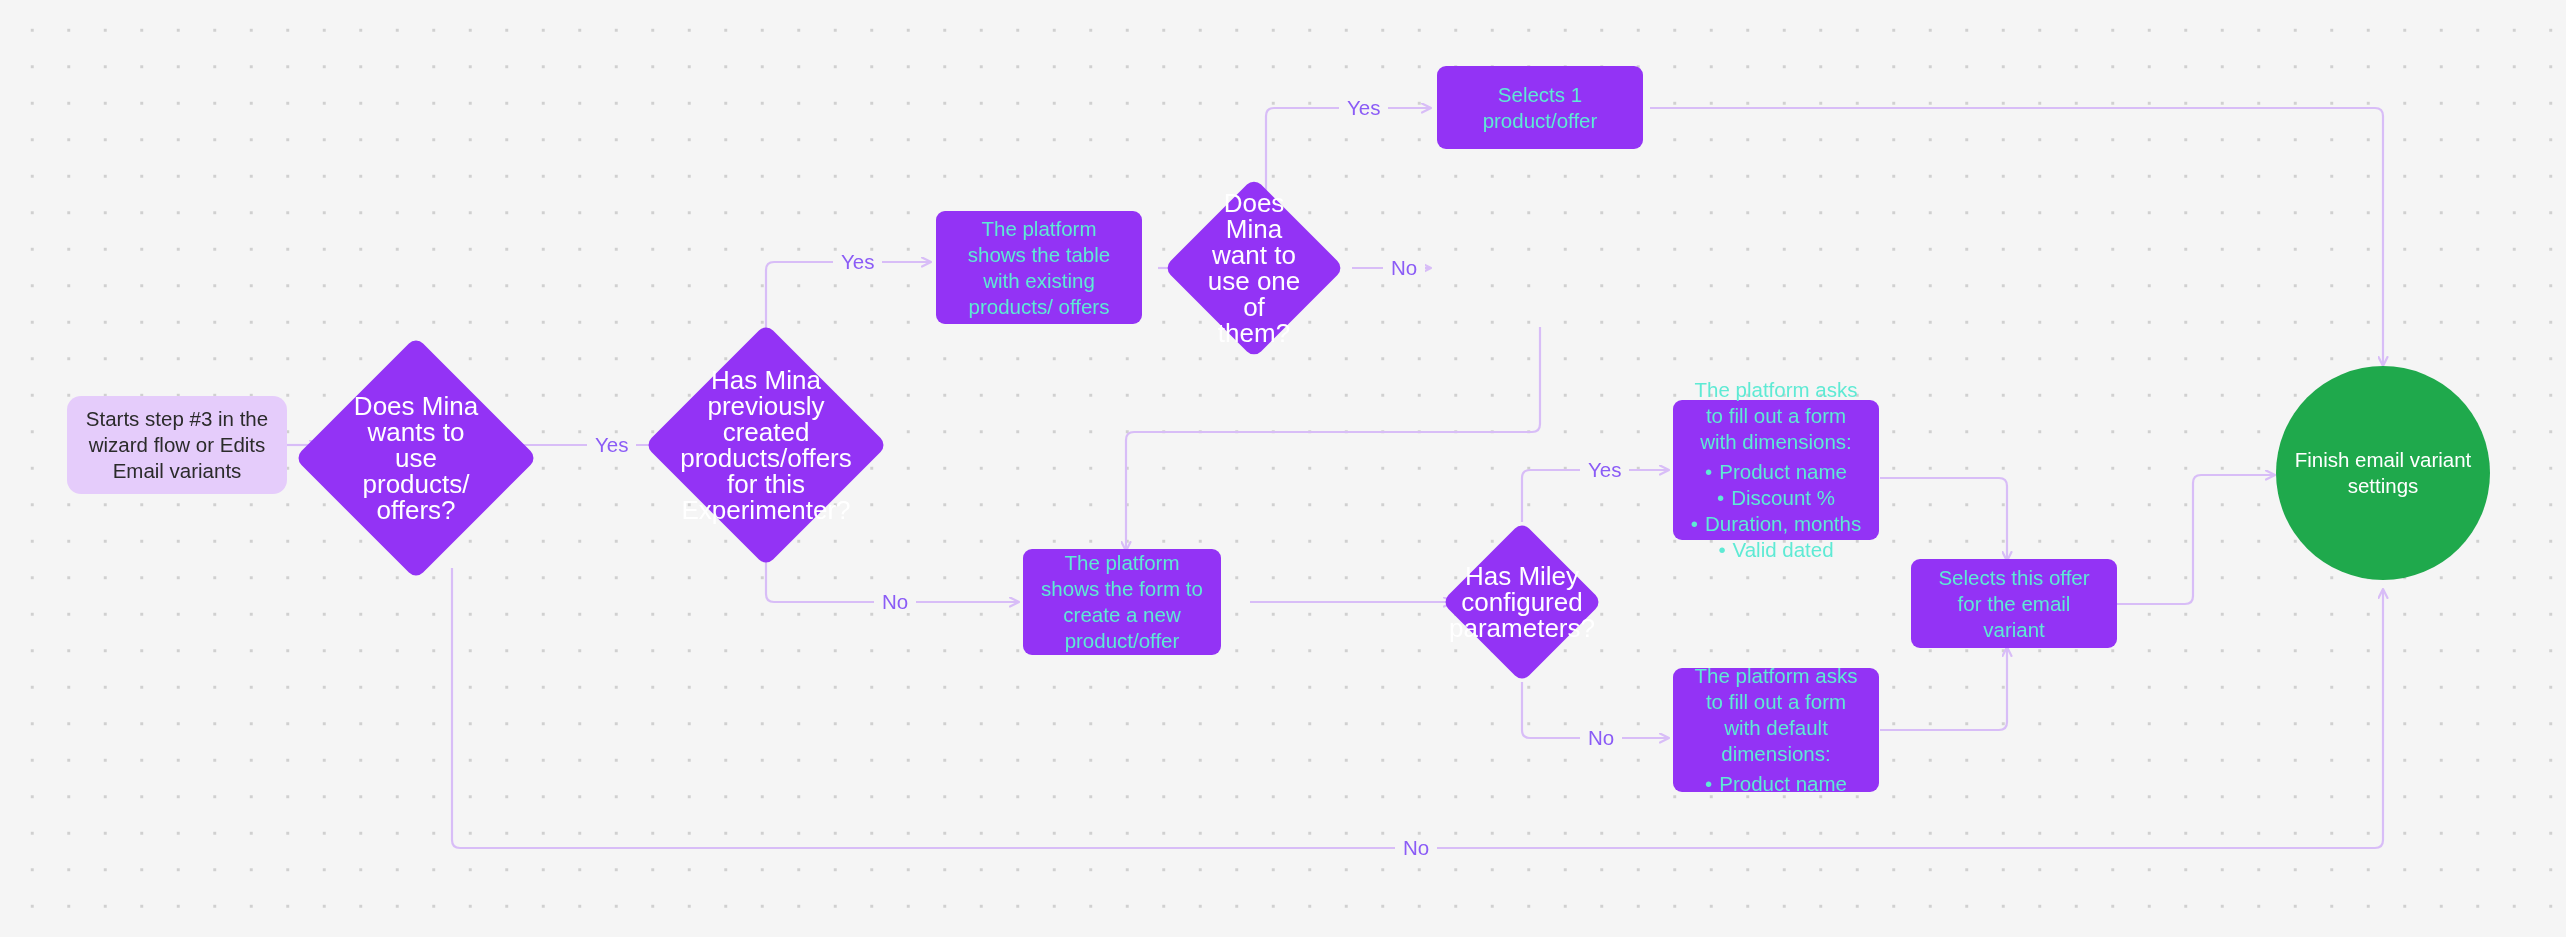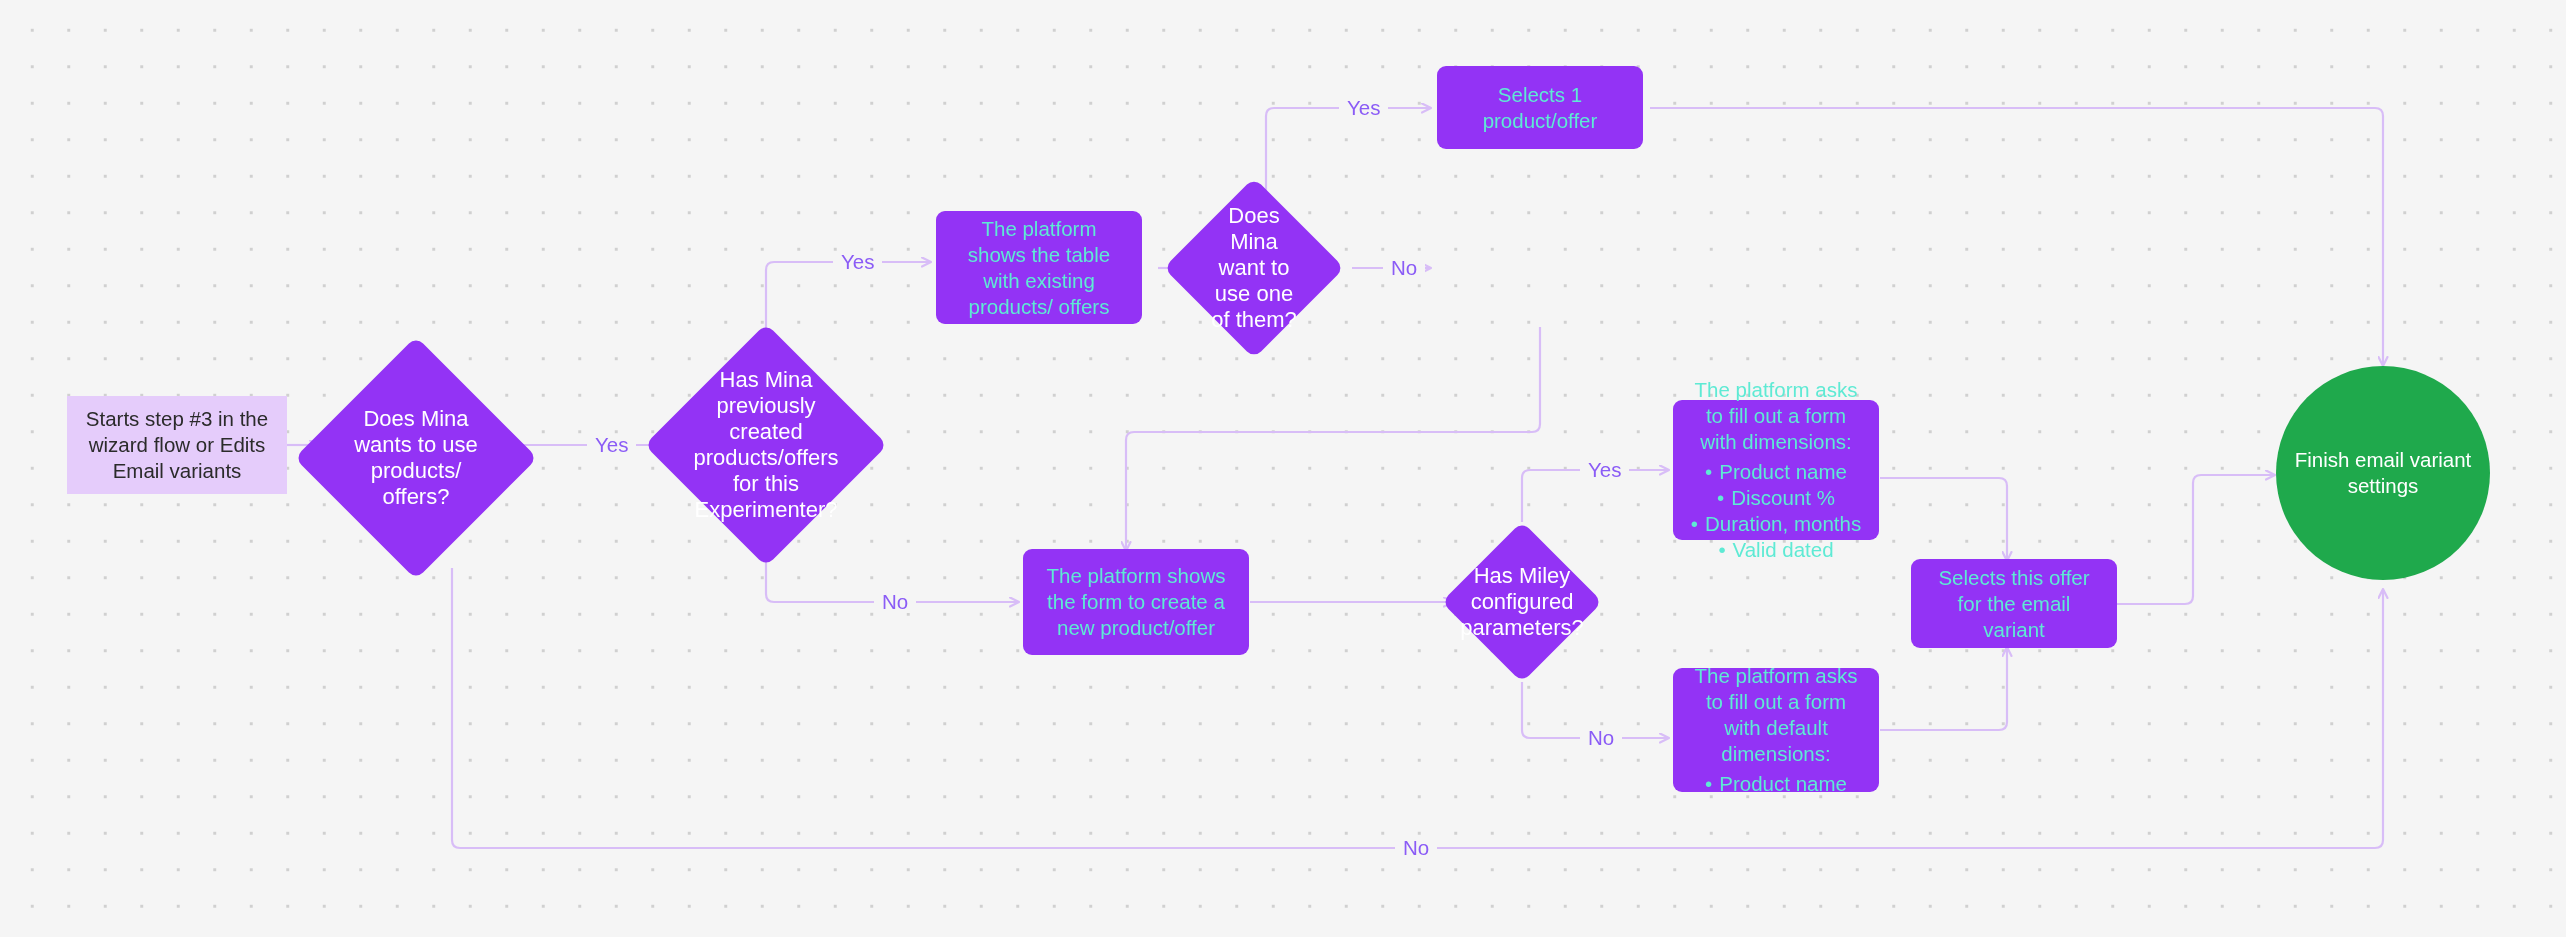--- a/index.html
+++ b/index.html
@@ -15,27 +15,27 @@
     background-color:#f5f5f5;
     background-image:radial-gradient(circle, #d0d0d0 1.4px, transparent 1.5px);
     background-size:36.5px 36.5px;
     background-position:14px 12px;
   }
   #wires{position:absolute;left:0;top:0;width:2566px;height:937px;}
   .node{position:absolute;box-sizing:border-box;display:flex;align-items:center;
         justify-content:center;text-align:center;}
   .rect{background:#9333f5;border-radius:9px;color:#5eead4;font-size:20.5px;line-height:26px;}
   .rect .inner{padding:6px 16px;}
-  .start{background:#e5ccfb;color:#2b2b2b;border-radius:0;font-size:20.5px;line-height:26px;}
+  .start{background:#e5ccfb;color:#2b2b2b;border-radius:14px;font-size:20.5px;line-height:26px;}
   .diamond-wrap{position:absolute;}
   .diamond-shape{position:absolute;left:0;top:0;width:100%;height:100%;
         background:#9333f5;transform:rotate(45deg);border-radius:10px;}
   .diamond-label{position:absolute;left:0;top:0;width:100%;height:100%;
         display:flex;align-items:center;justify-content:center;text-align:center;
-        color:#ffffff;font-size:22px;line-height:26px;z-index:2;}
+        color:#ffffff;font-size:26px;line-height:26px;z-index:2;}
   .diamond-label span{display:block;padding:0 14px;}
   .circle{background:#1fa94c;border-radius:50%;color:#ffffff;font-size:20.5px;line-height:26px;}
   .bullets{list-style:none;margin:4px 0 0 0;padding:0;}
   .bullets li{position:relative;display:block;}
   .bullets li::before{content:"\2022";margin-right:7px;}
   .edge-label{position:absolute;color:#8b5cf6;font-size:20.5px;line-height:22px;
         background:#f5f5f5;padding:0 8px;white-space:nowrap;z-index:5;}
 </style>
 </head>
 <body>
@@ -111,21 +111,21 @@
     <div class="diamond-label">
       <span>Does Mina want to use one of them?</span>
     </div>
   </div>
 
   <div class="node rect" style="left:1437px;top:66px;width:206px;height:83px;">
     <div class="inner">Selects 1 product/offer</div>
   </div>
 
 
-  <div class="node rect" style="left:1023px;top:549px;width:226px;height:106px;">
+  <div class="node rect" style="left:1023px;top:549px;width:198px;height:106px;">
     <div class="inner">The platform shows the form to create a new product/offer</div>
   </div>
 
   <div class="diamond-wrap" style="left:1465px;top:545px;width:114px;height:114px;">
     <div class="diamond-shape"></div>
     <div class="diamond-label">
       <span>Has Miley configured parameters?</span>
     </div>
   </div>
 

